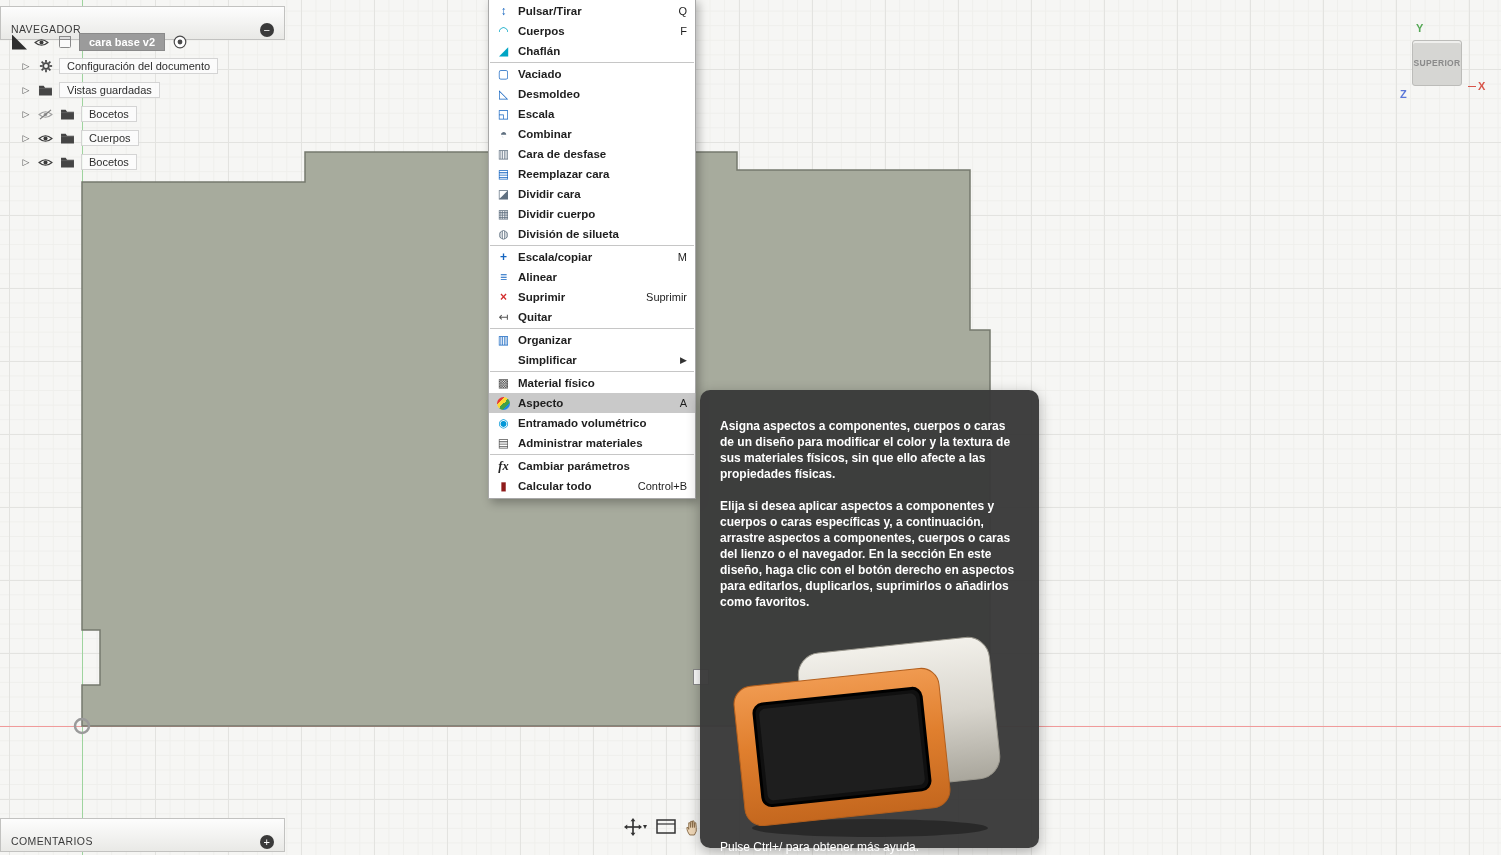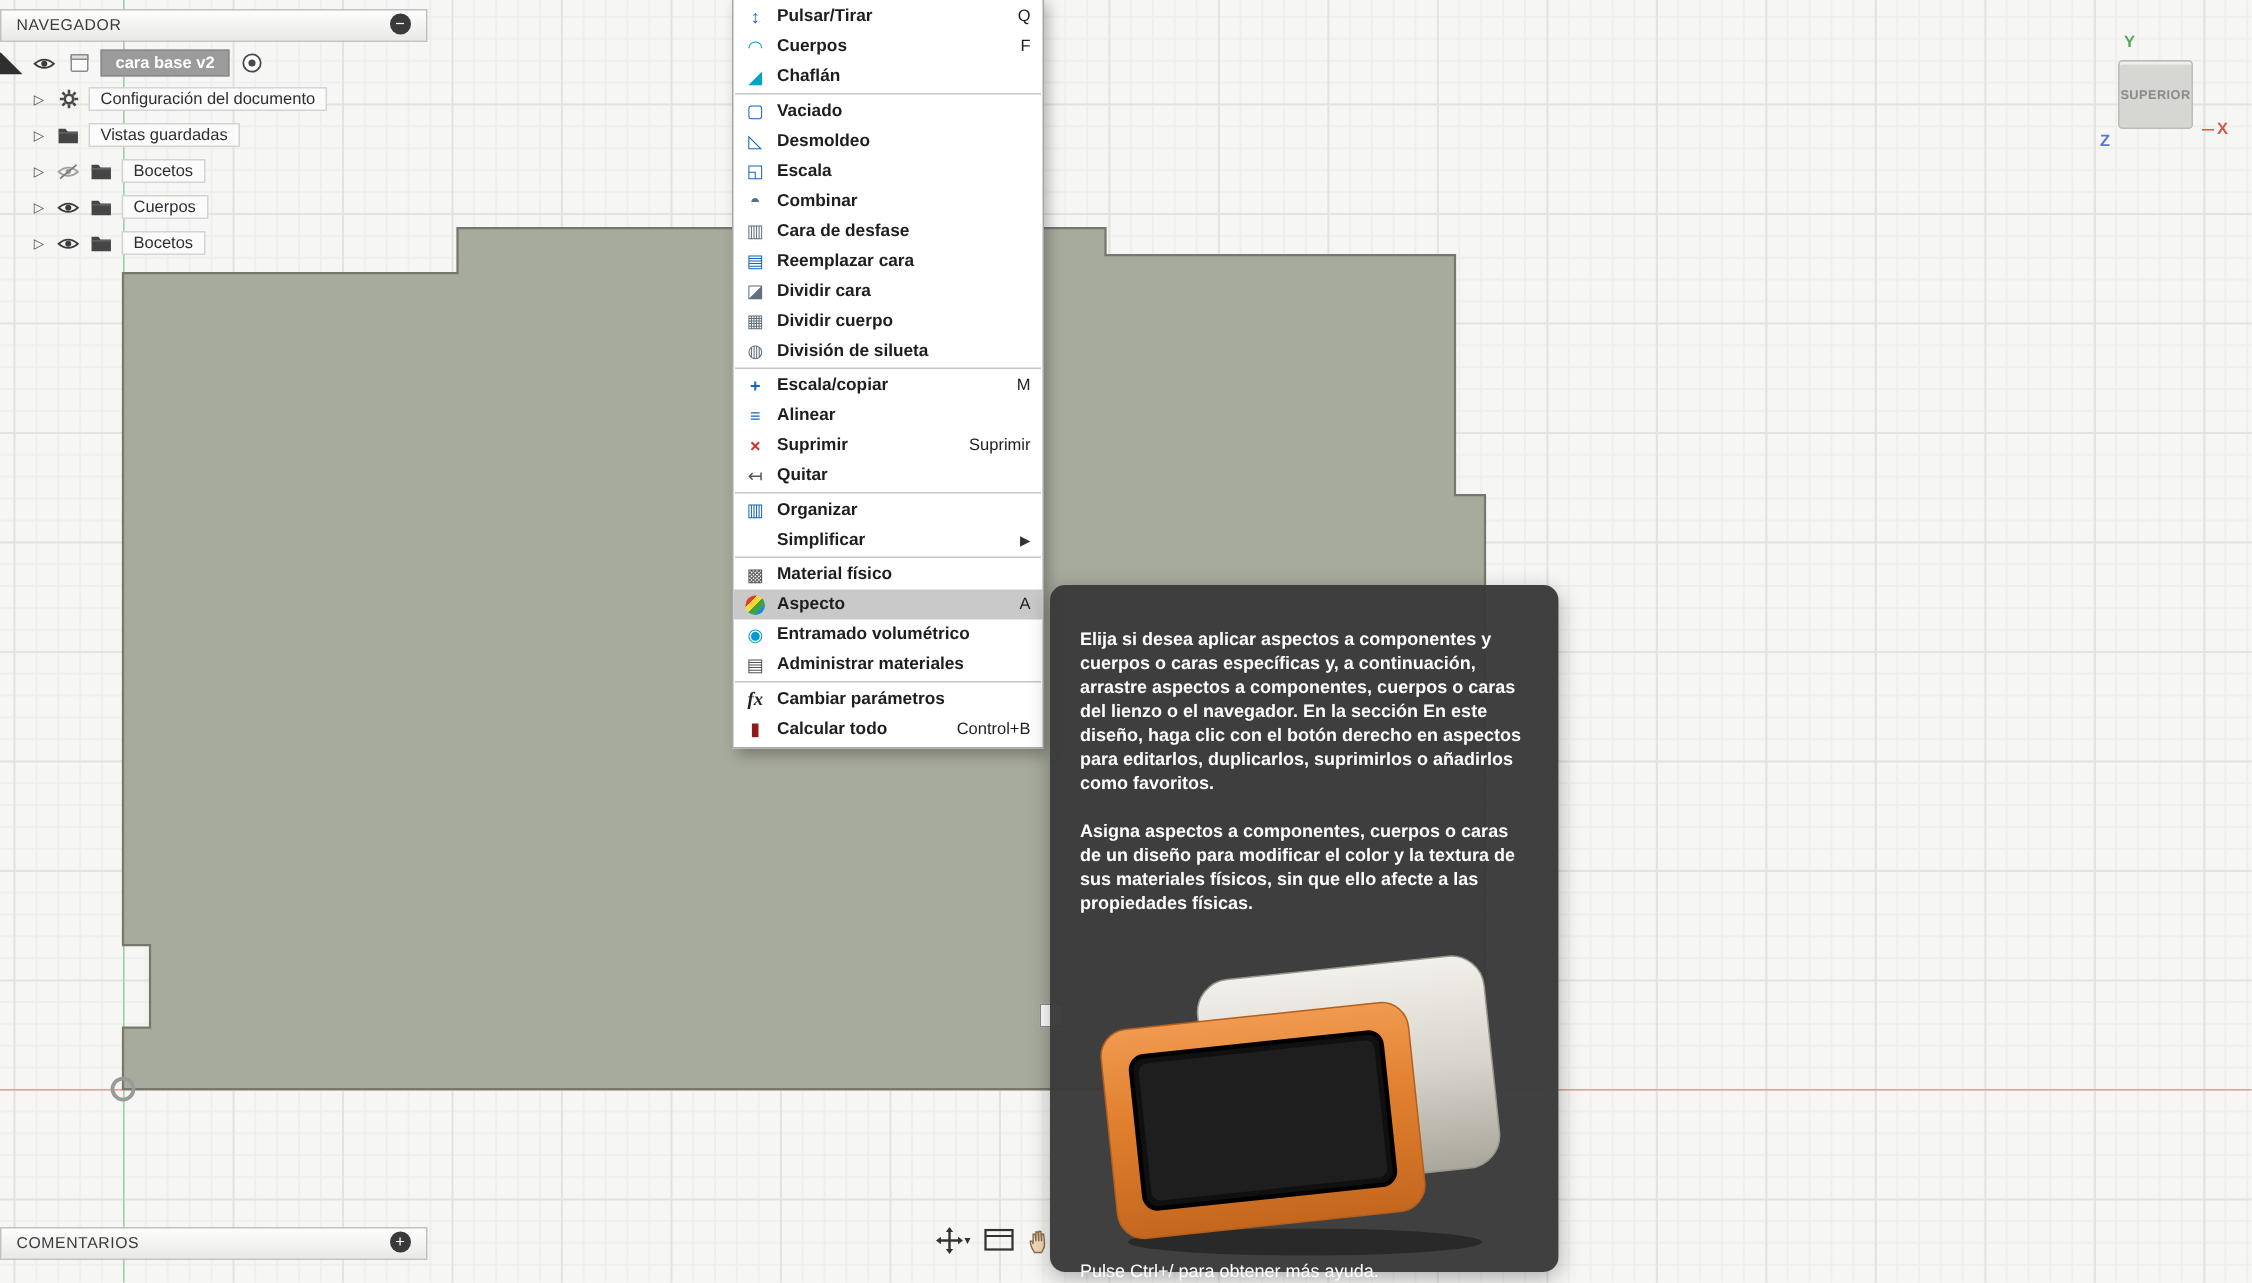--- a/index.html
+++ b/index.html
@@ -15,29 +15,29 @@
     background-size:73px 73px,73px 73px,14.6px 14.6px,14.6px 14.6px;
     background-position:9px 69px,9px 69px,9px 10.6px,9px 10.6px;}
   .axis-y{position:absolute;left:82px;top:0;width:1px;height:855px;background:#9ed49e;}
   .axis-x{position:absolute;left:0;top:726px;width:1501px;height:1px;background:#f09a9a;}
   .body-shape-svg{position:absolute;left:0;top:0;z-index:1;}
   .origin-svg{position:absolute;left:70px;top:714px;z-index:2;}
   .section-marker{position:absolute;left:693px;top:669px;width:16px;height:16px;background:#fff;border:1px solid #8a8a8a;z-index:2;}
 
   
   .panel-bar{position:absolute;left:0;width:285px;height:22px;background:linear-gradient(#fdfdfd,#e9e9e6);
-    border:1px solid #c2c2c0;display:flex;align-items:flex-end;padding:4px 10px;font-size:10.5px;color:#3a3a3a;
+    border:1px solid #c2c2c0;display:flex;align-items:flex-start;padding:16px 10px;font-size:10.5px;color:#3a3a3a;
     letter-spacing:.4px;z-index:10;}
   #navigator-header{top:6px;}
   #comments-header{top:818px;}
   .panel-btn{margin-left:auto;width:14px;height:14px;border-radius:50%;background:#3a3a3a;color:#fff;
     display:flex;align-items:center;justify-content:center;font-size:11px;line-height:1;cursor:pointer;}
   .tree{position:absolute;left:0;top:30px;z-index:10;}
   .tree-row{display:flex;align-items:center;height:24px;gap:5px;padding-left:20px;}
-  .root-row{padding-left:0;gap:6px;}
+  .root-row{padding-left:12px;gap:6px;}
   .corner-tri{width:15px;height:15px;background:#2f2f2f;clip-path:polygon(0 0,100% 100%,0 100%);flex:none;}
   .tree-arrow{color:#555;font-size:9px;width:12px;text-align:center;flex:none;cursor:pointer;}
   .icon-wrap{display:flex;align-items:center;justify-content:center;width:17px;flex:none;}
   .tree-label{background:rgba(252,252,252,.88);border:1px solid rgba(195,195,195,.7);padding:1px 7px;
     font-size:11px;color:#2e2e2e;white-space:nowrap;}
   .root-pill{background:#9b9b9b;color:#fff;padding:2px 9px;font-size:11px;font-weight:bold;border:1px solid #8a8a8a;}
 
   
   .menu{position:absolute;left:488px;top:-2px;width:208px;background:#fff;border:1px solid #a8a8a8;
     box-shadow:3px 4px 9px rgba(0,0,0,.28);z-index:20;padding:2px 0;}
@@ -327,22 +327,22 @@
       <span class="menu-shortcut"></span>
     </div>
     <div class="menu-item">
       <span class="menu-icon" style="color: rgb(142, 27, 27);">▮</span>
       <span class="menu-label">Calcular todo</span>
       <span class="menu-shortcut">Control+B</span>
     </div>
   </div>
 
 <div class="tooltip-panel">
+  <p class="tt-para">Asigna aspectos a componentes, cuerpos o caras de un diseño para modificar el color y la textura de sus materiales físicos, sin que ello afecte a las propiedades físicas.</p>
   <p class="tt-para">Elija si desea aplicar aspectos a componentes y cuerpos o caras específicas y, a continuación, arrastre aspectos a componentes, cuerpos o caras del lienzo o el navegador. En la sección En este diseño, haga clic con el botón derecho en aspectos para editarlos, duplicarlos, suprimirlos o añadirlos como favoritos.</p>
-  <p class="tt-para">Asigna aspectos a componentes, cuerpos o caras de un diseño para modificar el color y la textura de sus materiales físicos, sin que ello afecte a las propiedades físicas.</p>
   <div class="tt-image">
     <svg width="300" height="214" viewBox="0 0 300 214">
       <defs>
         <linearGradient id="metal" x1="0" y1="0" x2="0" y2="1">
           <stop offset="0" stop-color="#f2f0ea"></stop>
             <stop offset=".5" stop-color="#d8d5cd"></stop>
             <stop offset="1" stop-color="#a9a69c"></stop>
         </linearGradient>
         <linearGradient id="orangeg" x1="0" y1="0" x2="0" y2="1">
           <stop offset="0" stop-color="#f09a50"></stop>

